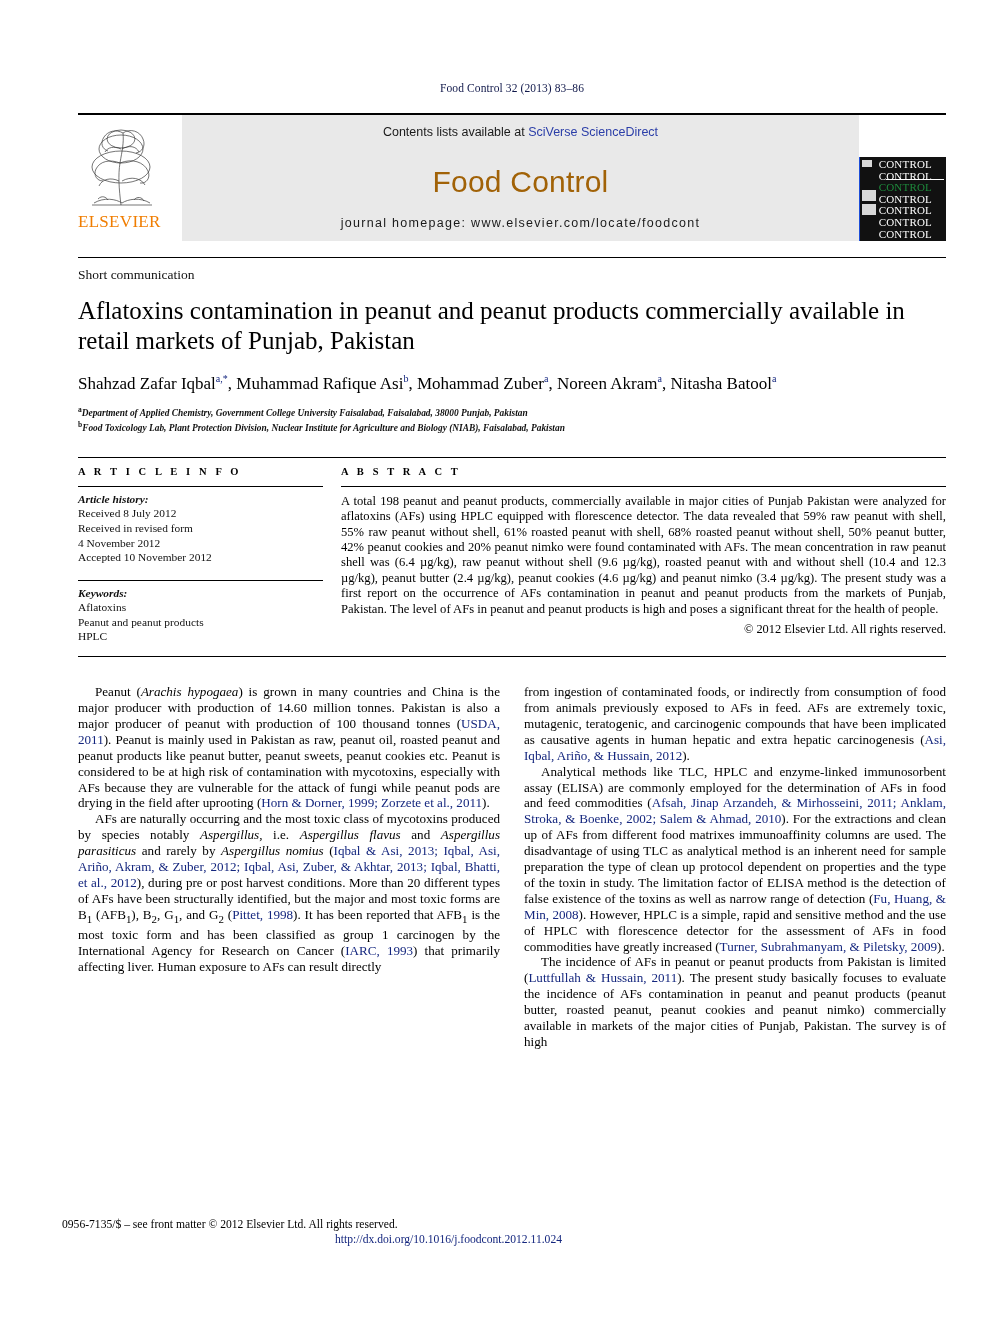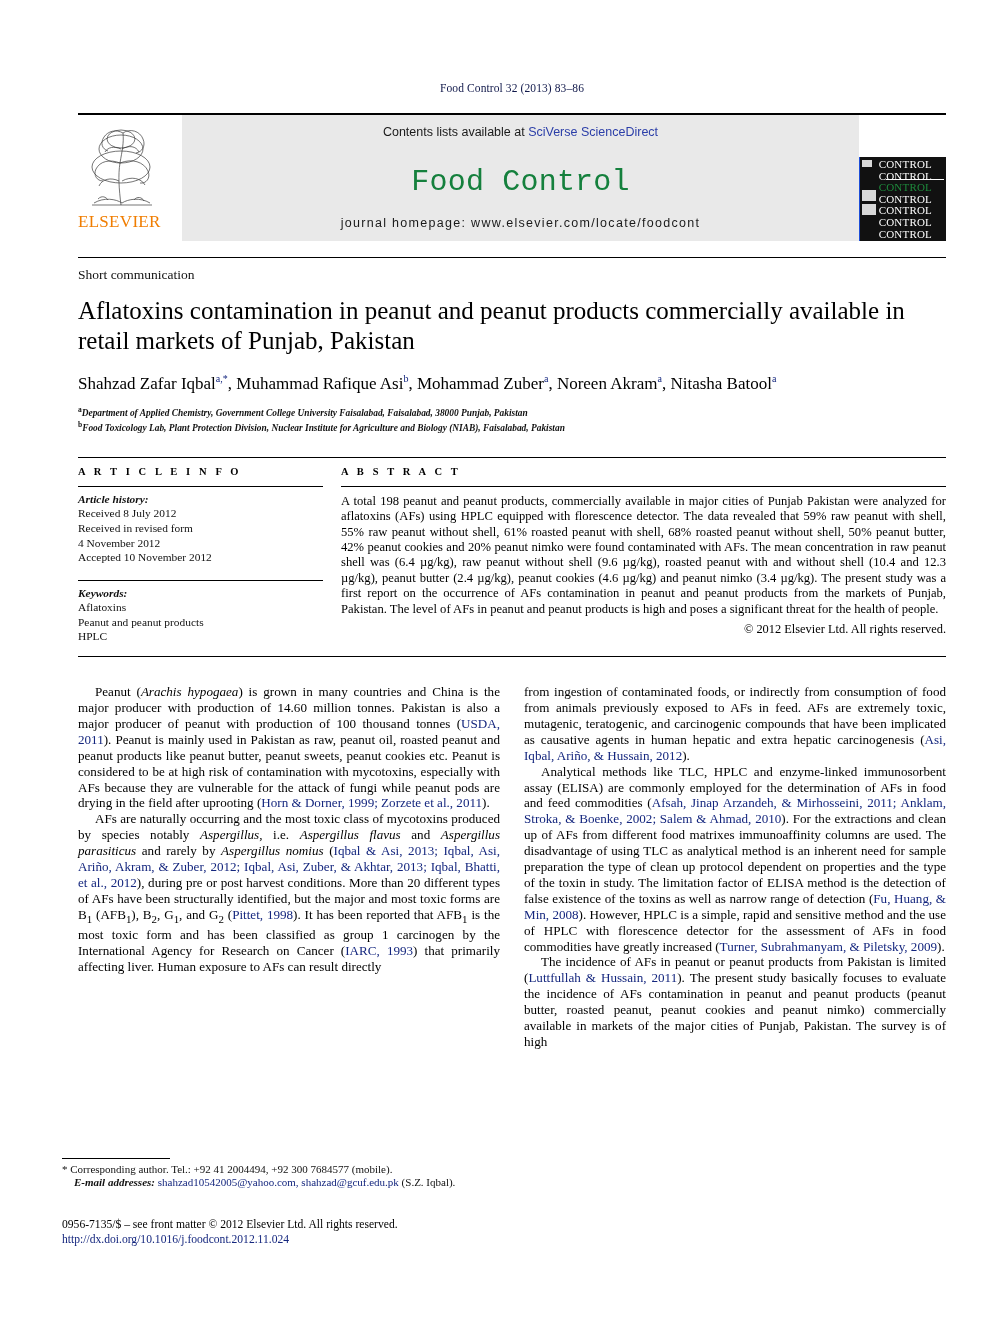--- a/index.html
+++ b/index.html
@@ -67,23 +67,23 @@
     padding: 10px 0 11px 0;
     box-sizing: border-box;
   }
   .contents-line {
     font-family: "Liberation Sans", sans-serif;
     font-size: 12.5px;
     color: #1a1a1a;
   }
   .contents-line .sd-link { color: #2b3ea8; }
   .journal-name {
-    font-family: Liberation Mono, monospace;
+    font-family: Liberation Sans, sans-serif;
     font-size: 30px;
-    color: #15803d;
+    color: #a16207;
     letter-spacing: .2px;
     margin-top: 8px;
   }
   .homepage-line {
     font-family: "Liberation Sans", sans-serif;
     font-size: 12.5px;
     color: #1a1a1a;
     letter-spacing: 1.3px;
   }
   .cover-thumb {
@@ -265,21 +265,21 @@
   .fn-line .lnk { color: #14267e; }
   .imprint {
     position: absolute;
     left: 62px;
     top: 1218px;
     width: 500px;
     font-family: "Liberation Serif", serif;
     font-size: 11.6px;
     line-height: 14.6px;
   }
-  .imprint .doi { color: #14267e; }
+  .imprint .doi { color: #14267e; text-align: right; }
 </style>
 </head>
 <body>
 
 <div class="page">
 
   <div class="running-head">Food Control 32 (2013) 83–86</div>
 
   <div class="masthead">
 
@@ -384,28 +384,19 @@
       <p class="body-p">Peanut (<span class="it">Arachis hypogaea</span>) is grown in many countries and China is the major producer with production of 14.60 million tonnes. Pakistan is also a major producer of peanut with production of 100 thousand tonnes (<span class="ref">USDA, 2011</span>). Peanut is mainly used in Pakistan as raw, peanut oil, roasted peanut and peanut products like peanut butter, peanut sweets, peanut cookies etc. Peanut is considered to be at high risk of contamination with mycotoxins, especially with AFs because they are vulnerable for the attack of fungi while peanut pods are drying in the field after uprooting (<span class="ref">Horn &amp; Dorner, 1999; Zorzete et al., 2011</span>).</p>
       <p class="body-p">AFs are naturally occurring and the most toxic class of mycotoxins produced by species notably <span class="it">Aspergillus</span>, i.e. <span class="it">Aspergillus flavus</span> and <span class="it">Aspergillus parasiticus</span> and rarely by <span class="it">Aspergillus nomius</span> (<span class="ref">Iqbal &amp; Asi, 2013; Iqbal, Asi, Ariño, Akram, &amp; Zuber, 2012; Iqbal, Asi, Zuber, &amp; Akhtar, 2013; Iqbal, Bhatti, et al., 2012</span>), during pre or post harvest conditions. More than 20 different types of AFs have been structurally identified, but the major and most toxic forms are B<sub>1</sub> (AFB<sub>1</sub>), B<sub>2</sub>, G<sub>1</sub>, and G<sub>2</sub> (<span class="ref">Pittet, 1998</span>). It has been reported that AFB<sub>1</sub> is the most toxic form and has been classified as group 1 carcinogen by the International Agency for Research on Cancer (<span class="ref">IARC, 1993</span>) that primarily affecting liver. Human exposure to AFs can result directly</p>
     </div>
     <div class="bcol">
       <p class="body-p cont">from ingestion of contaminated foods, or indirectly from consumption of food from animals previously exposed to AFs in feed. AFs are extremely toxic, mutagenic, teratogenic, and carcinogenic compounds that have been implicated as causative agents in human hepatic and extra hepatic carcinogenesis (<span class="ref">Asi, Iqbal, Ariño, &amp; Hussain, 2012</span>).</p>
       <p class="body-p">Analytical methods like TLC, HPLC and enzyme-linked immunosorbent assay (ELISA) are commonly employed for the determination of AFs in food and feed commodities (<span class="ref">Afsah, Jinap Arzandeh, &amp; Mirhosseini, 2011; Anklam, Stroka, &amp; Boenke, 2002; Salem &amp; Ahmad, 2010</span>). For the extractions and clean up of AFs from different food matrixes immunoaffinity columns are used. The disadvantage of using TLC as analytical method is an inherent need for sample preparation the type of clean up protocol dependent on properties and the type of the toxin in study. The limitation factor of ELISA method is the detection of false existence of the toxins as well as narrow range of detection (<span class="ref">Fu, Huang, &amp; Min, 2008</span>). However, HPLC is a simple, rapid and sensitive method and the use of HPLC with florescence detector for the assessment of AFs in food commodities have greatly increased (<span class="ref">Turner, Subrahmanyam, &amp; Piletsky, 2009</span>).</p>
       <p class="body-p">The incidence of AFs in peanut or peanut products from Pakistan is limited (<span class="ref">Luttfullah &amp; Hussain, 2011</span>). The present study basically focuses to evaluate the incidence of AFs contamination in peanut and peanut products (peanut butter, roasted peanut, peanut cookies and peanut nimko) commercially available in markets of the major cities of Punjab, Pakistan. The survey is of high</p>
     </div>
   </div>
 
-  <div class="footnote">
-    <div class="fn-rule"></div>
-    <div class="fn-line">* Corresponding author. Tel.: +92 41 2004494, +92 300 7684577 (mobile).</div>
-    <div class="fn-line" style="padding-left:12px">
-      <span class="em">E-mail addresses:</span>
-      <span class="lnk">shahzad10542005@yahoo.com, shahzad@gcuf.edu.pk</span>
-      <span>(S.Z. Iqbal).</span>
-    </div>
-  </div>
 
   <div class="imprint">
     <div>0956-7135/$ – see front matter © 2012 Elsevier Ltd. All rights reserved.</div>
     <div class="doi">http://dx.doi.org/10.1016/j.foodcont.2012.11.024</div>
   </div>
 
 </div>
 
 </body></html>

